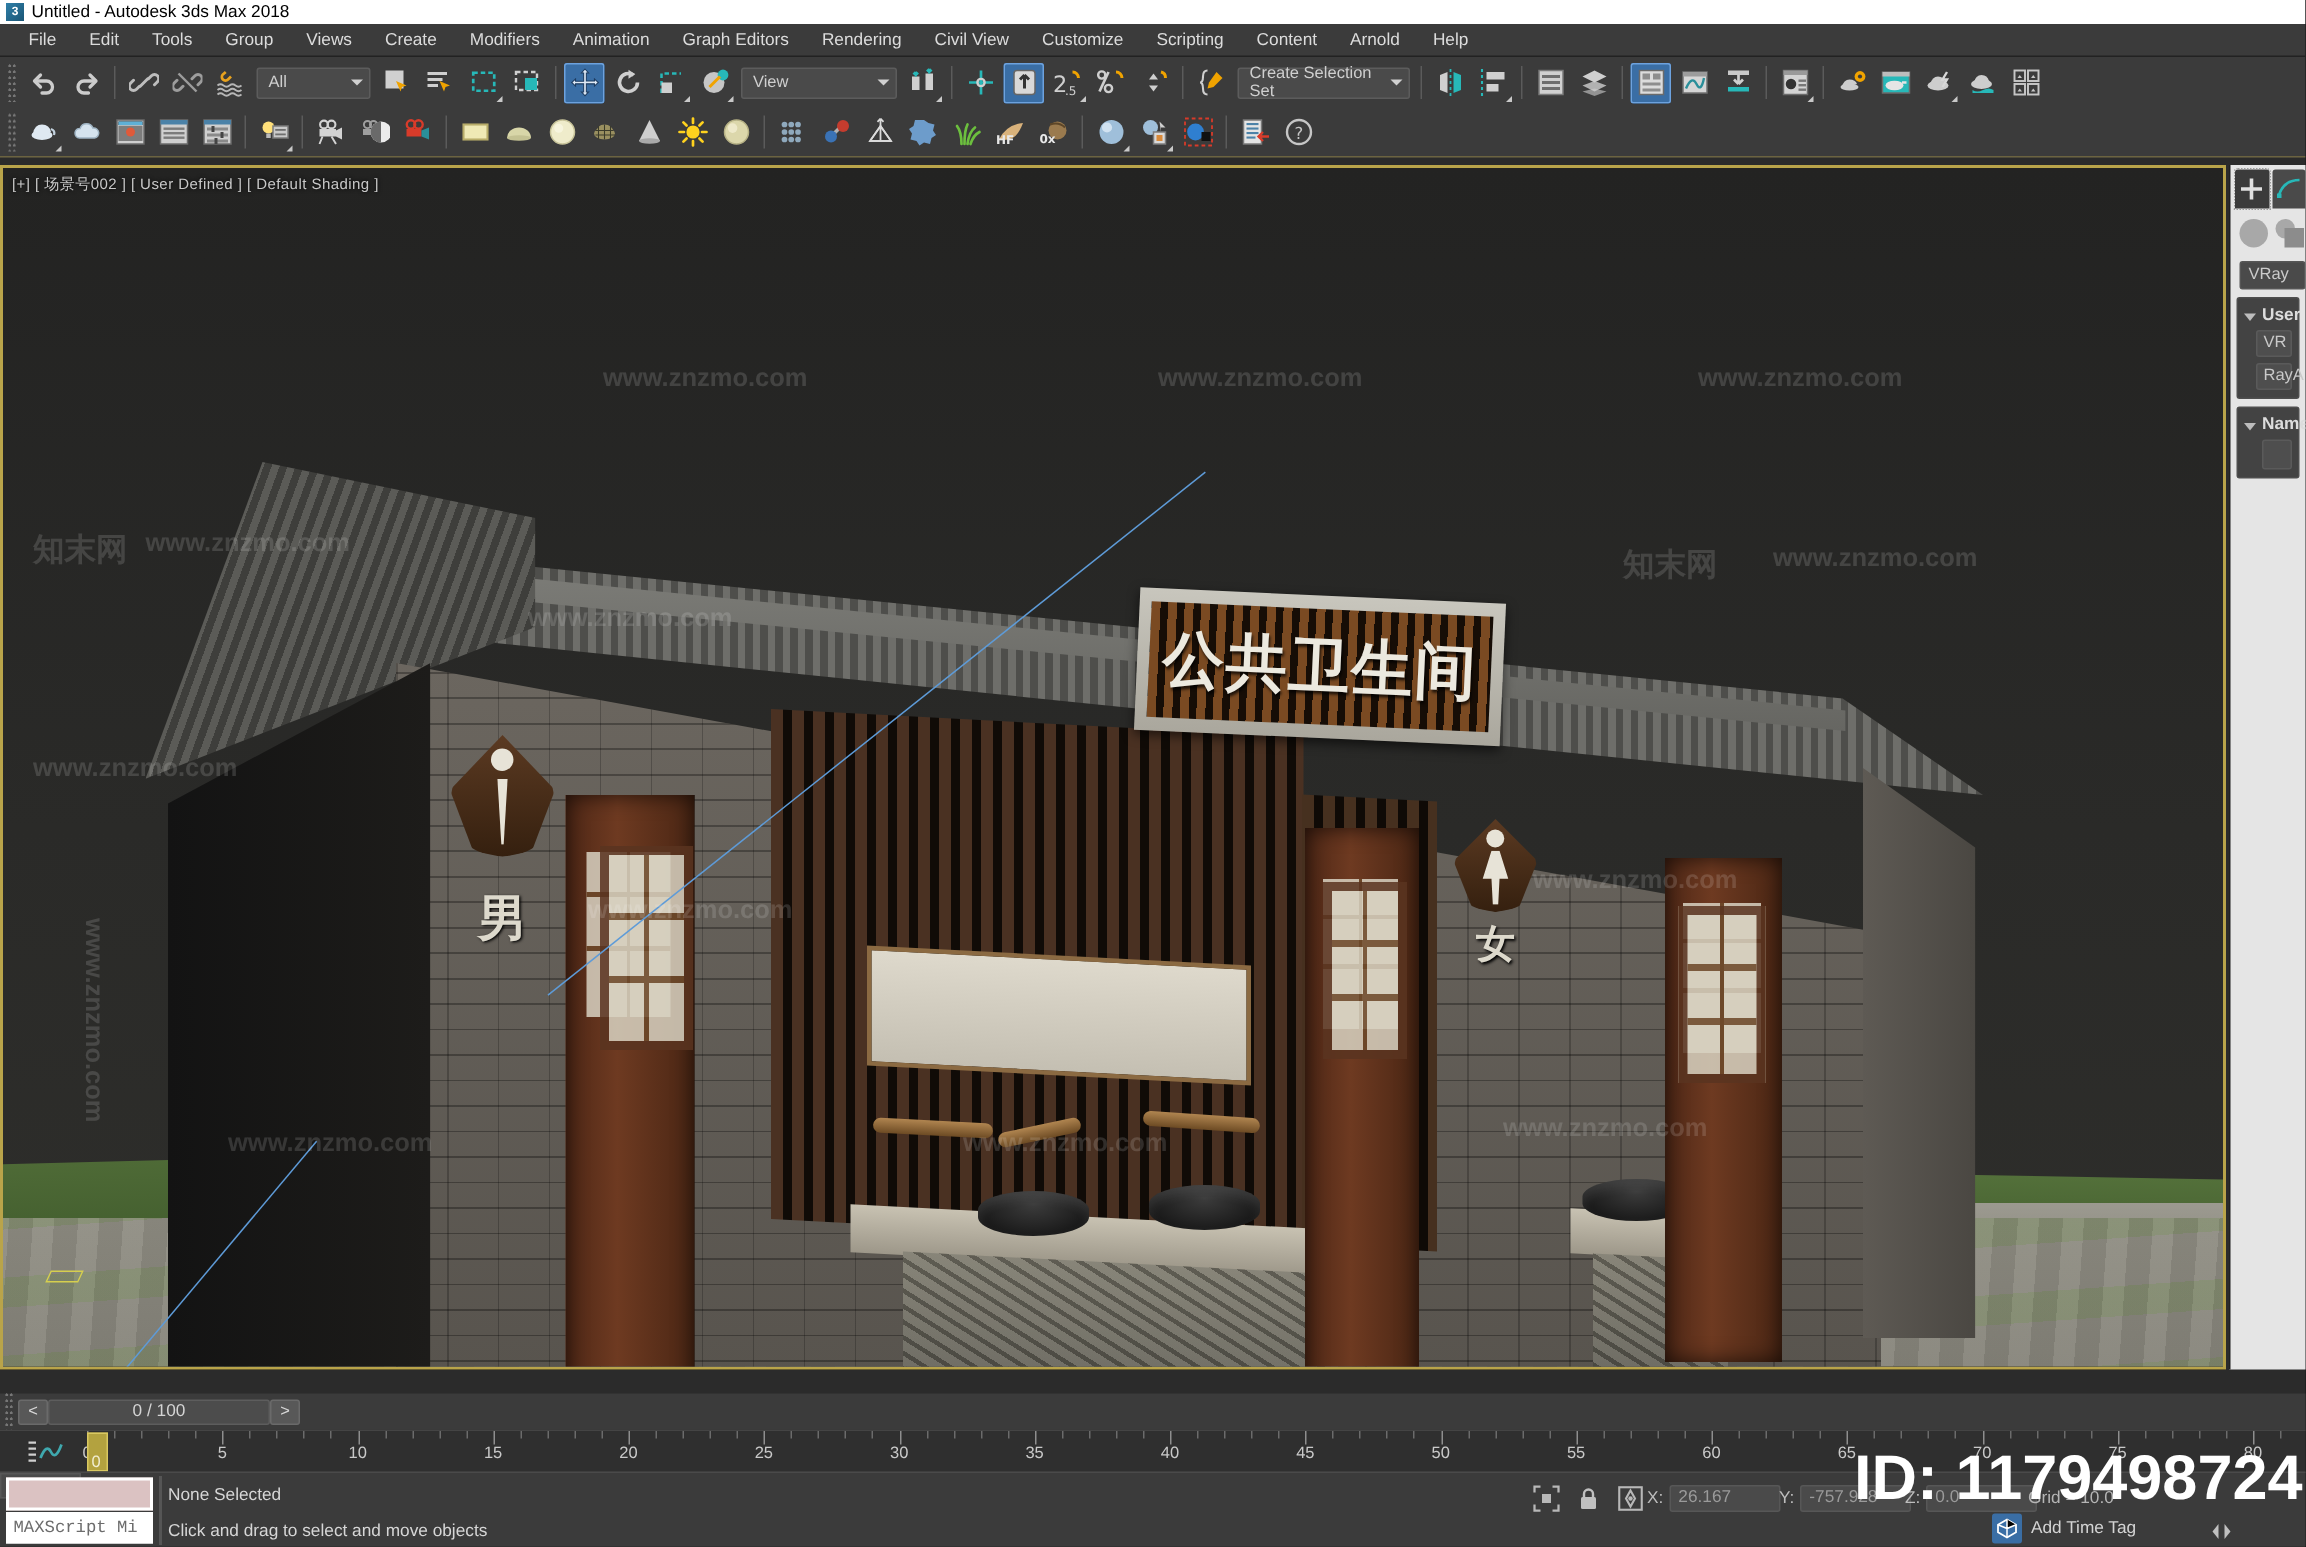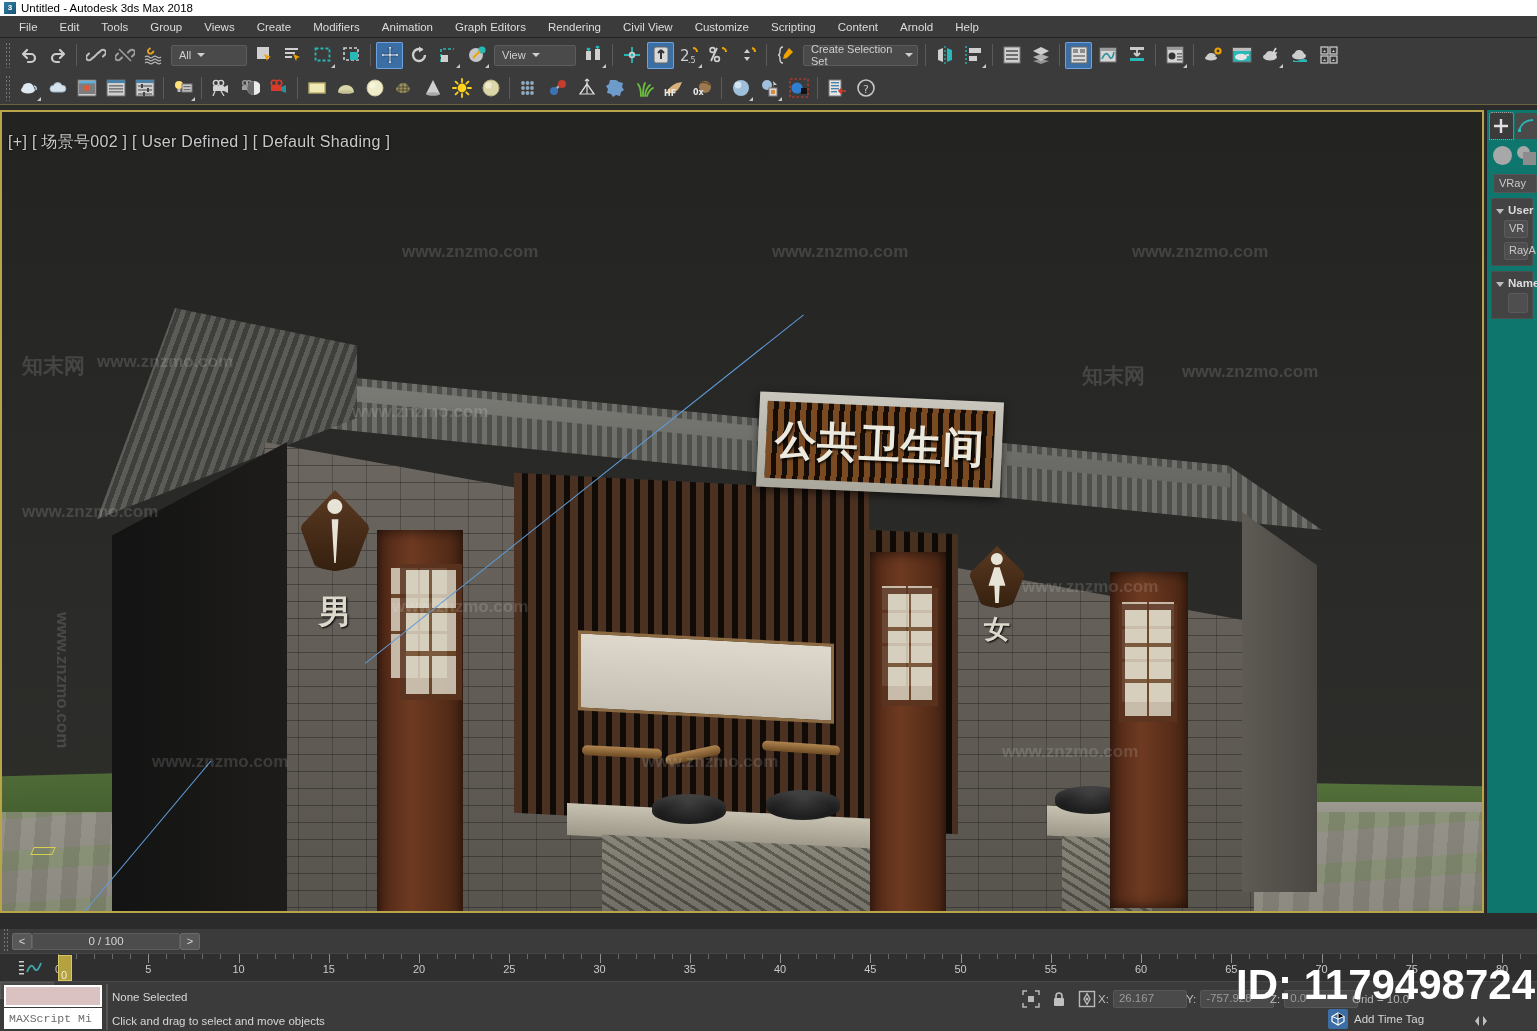--- a/index.html
+++ b/index.html
@@ -25,33 +25,33 @@
   .grip { width:6px; height:26px; margin:0 3px;
     background-image:radial-gradient(circle, #8a8a8a 1px, transparent 1px);
     background-size:3px 4px; opacity:.75; }
   .tb-btn { width:27px; height:27px; margin:0 1px; border-radius:2px; position:relative;
     display:flex; align-items:center; justify-content:center; flex:none; }
   .tb-btn.active { background:#3a6ea5; box-shadow:inset 0 0 0 1px #6da2de; }
   .tb-sep { width:1px; height:22px; background:#5b5b5b; margin:0 4px; flex:none; }
   .corner { position:absolute; right:1px; bottom:1px; width:0; height:0;
     border-left:4px solid transparent; border-bottom:4px solid #c9c9c9; }
   .tb-combo { height:21px; background:#4a4a4a; border:1px solid #5c5c5c; border-radius:2px;
-    display:flex; align-items:center; padding:0 4px 0 7px;
+    display:flex; align-items:center; justify-content:space-between; padding:0 4px 0 7px;
     color:#cfcfcf; font-size:11px; margin:0 3px; flex:none; }
   .tb-combo .arw { width:0;height:0;border-left:4px solid transparent;border-right:4px solid transparent;
     border-top:4px solid #d0d0d0; margin-left:6px;}
 
   
   .ic { width:20px; height:20px; display:block; }
 
   
   #viewport-wrap { position:absolute; left:0; top:110px; width:1484px; height:803px;
     border:2px solid #b9a44a; background:#000; overflow:hidden; }
   #viewport { position:absolute; inset:0; overflow:hidden; }
-  #vp-label { position:absolute; left:6px; top:20px; font-size:16px; color:#c8c8c8;
+  #vp-label { position:absolute; left:6px; top:4px; font-size:10px; color:#c8c8c8;
     letter-spacing:.3px; z-index:40; text-shadow:0 0 3px #000; }
 
   
   .sky { position:absolute; left:0; top:0; width:100%; height:100%;
     background:linear-gradient(180deg,#232322 0%, #2a2a28 55%, #2e2e2b 100%); }
   .grass-l { position:absolute; left:-10px; top:660px; width:340px; height:70px;
     background:linear-gradient(180deg,#4e6a36,#3f5a2c); transform:skewY(-1.5deg); }
   .grass-r { position:absolute; left:1190px; top:672px; width:320px; height:60px;
     background:linear-gradient(180deg,#53703a,#40592c); transform:skewY(1deg); }
   .ground { position:absolute; left:-40px; top:700px; width:1620px; height:210px;
@@ -153,21 +153,21 @@
 
   
   #wm-logo { position:absolute; right:24px; bottom:52px; font-size:80px; color:rgba(255,255,255,.92);
       font-family:"DejaVu Sans",sans-serif; font-weight:bold; letter-spacing:18px;
       z-index:70; pointer-events:none; }
   #wm-id { position:absolute; right:2px; bottom:22px; font-size:42px; color:#fff;
       font-weight:bold; z-index:70; pointer-events:none; letter-spacing:0px; }
 
   
   #cmdpanel { position:absolute; left:1486px; top:110px; width:51px; height:803px;
-      background:#0f766e; border-left:1px solid #222; overflow:hidden; }
+      background:#e5e5e5; border-left:1px solid #222; overflow:hidden; }
   #cp-tabs { display:flex; height:30px; align-items:center; padding:2px 0 0 3px; gap:2px; }
   .cp-tab { width:27px; height:26px; display:flex; align-items:center; justify-content:center;
       background:#4a4a4a; border-radius:2px 2px 0 0; }
   .cp-tab.sel { background:#3b3b3b; outline:1px dotted #9a9a9a; }
   #cp-ctrls { display:flex; gap:5px; padding:6px 0 4px 6px; align-items:center; }
   .cp-circle { width:19px; height:19px; border-radius:50%; background:#a8a8a8; }
   .cp-rollout { margin:5px 4px; background:#434343; border:1px solid #4e4e4e; border-radius:2px;
       padding:5px 4px; }
   .cp-rollout-title { font-size:11.5px; color:#dcdcdc; font-weight:bold; display:flex; gap:4px; }
   .cp-tri { width:0;height:0;border-left:4px solid transparent;border-right:4px solid transparent;
@@ -337,21 +337,21 @@
     </div>
   <div class="tb-btn">
     <svg class="ic" viewBox="0 0 20 20">
         <circle cx="9" cy="10" r="7" fill="#c6c6c6"></circle>
         <circle cx="15" cy="5" r="3.6" fill="#27b8b8"></circle>
         <path d="M6 13l7-7" stroke="#f0a300" stroke-width="2"></path>
       </svg>
     <span class="corner"></span>
     </div>
 
-  <div class="tb-combo" style="width:82px">
+  <div class="tb-combo" style="width:104px">
     <span>View</span>
     <span class="arw"></span>
   </div>
 
   <div class="tb-btn">
     <svg class="ic" viewBox="0 0 20 20">
         <rect x="2" y="6" width="5" height="9" fill="#cfcfcf"></rect>
         <path d="M4.5 3v3M4.5 3l-1.6 1.6M4.5 3l1.6 1.6" stroke="#27b8b8" stroke-width="1.5" fill="none"></path>
         <rect x="11" y="4" width="5" height="11" fill="#cfcfcf"></rect>
         <path d="M13.5 1v3M13.5 1l-1.6 1.6M13.5 1l1.6 1.6" stroke="#27b8b8" stroke-width="1.5" fill="none"></path>

